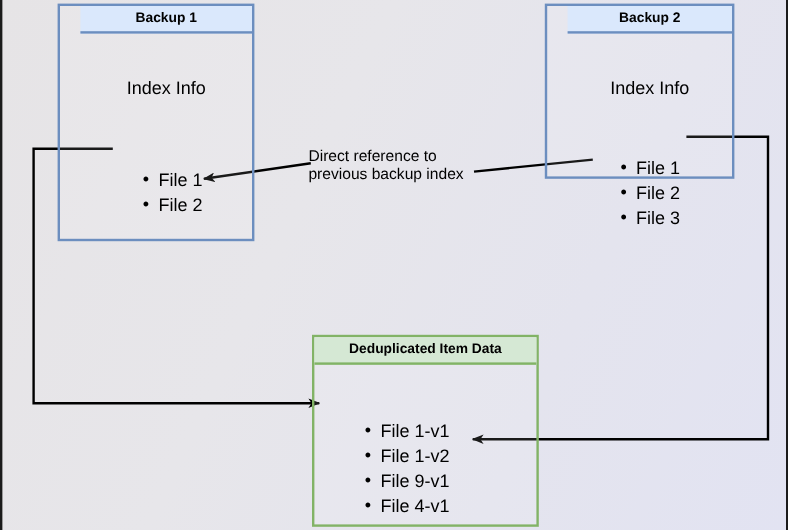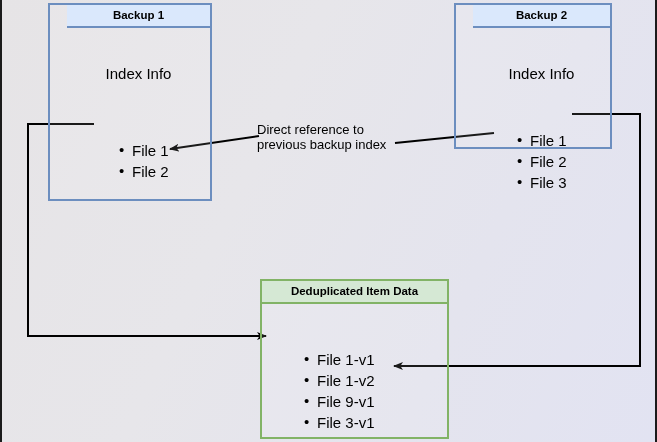--- a/index.html
+++ b/index.html
@@ -151,21 +151,21 @@
     </div>
   </div>
 
   <div class="node node-green" style="left:230px; top:279px; width:189px; height:160px;margin-left:28px;">
     <div class="node-header header-green">Deduplicated Item Data</div>
     <div class="node-body">
       <ul class="bullet-list" style="left:42px; top:45px;text-align:right;">
         <li>File 1-v1</li>
         <li>File 1-v2</li>
         <li>File 9-v1</li>
-        <li>File 3-v1</li>
+        <li>File 4-v1</li>
       </ul>
     </div>
   </div>
 
   <div class="edge-label" style="left:255px; top:122px; width:142px;">Direct reference to
 previous backup index</div>
 
 </div>
 
 </body></html>

